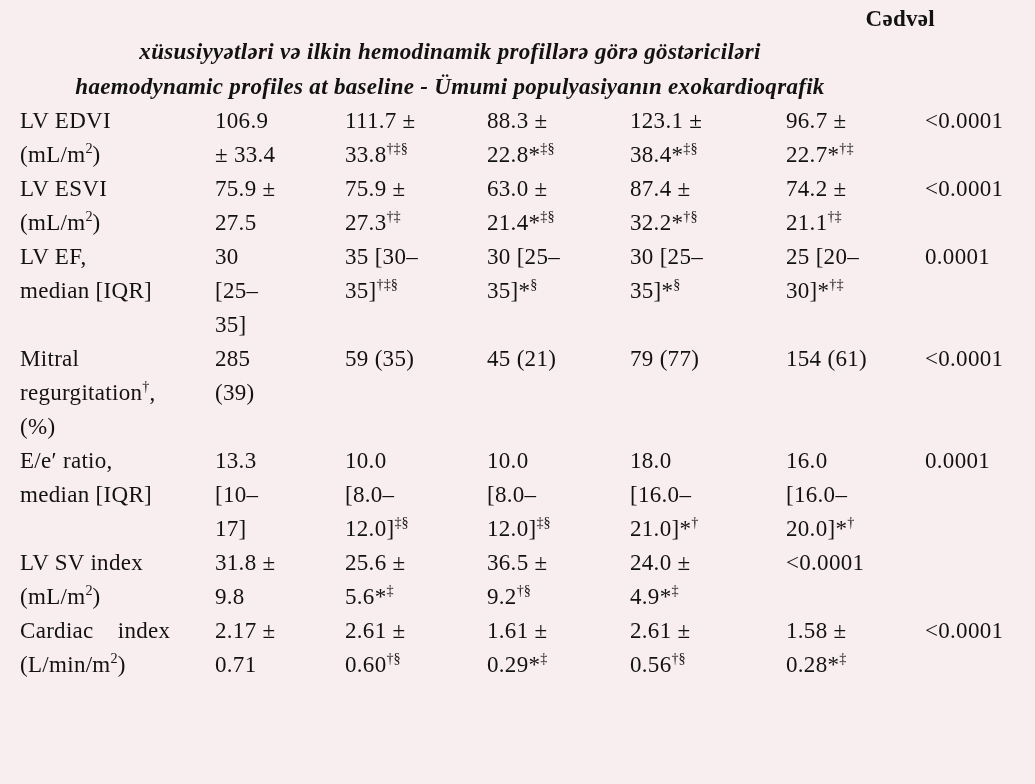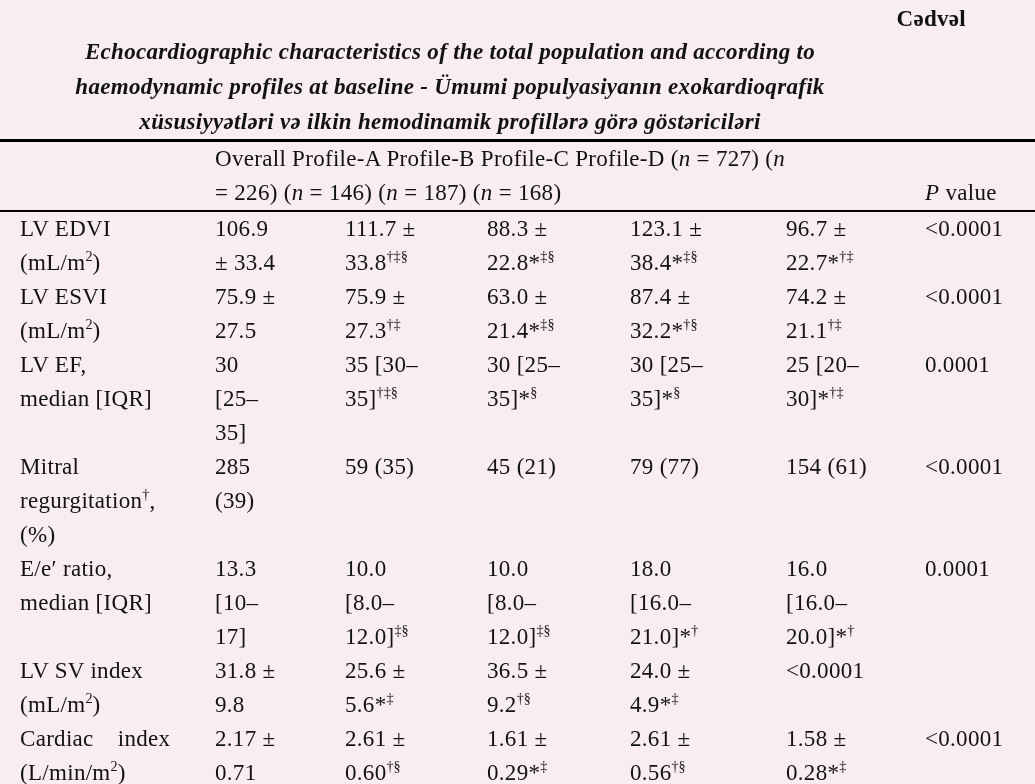--- a/index.html
+++ b/index.html
@@ -9,21 +9,21 @@
     background:var(--bg,#f8edef);
     color:var(--fg,#121212);
     font-family:"Liberation Serif","DejaVu Serif",serif;
     overflow:hidden;
     box-sizing:border-box;
     padding-top:4px;
     letter-spacing:0.3px;
   }
   .caption-label{
     text-align:right;
-    padding-right:69px;
+    padding-right:100px;
     font-weight:bold;
     font-size:23px;
     line-height:30px;
   }
   .title-block{
     width:900px;
     text-align:center;
     font-weight:bold;
     font-style:italic;
     font-size:23px;
@@ -70,29 +70,24 @@
   i{font-style:italic;}
 </style>
 </head>
 <body>
 
 <div class="page" style="--bg: #f8edef; --fg: #121212; --rule: #000000;">
 
   <div class="caption-label">Cədvəl</div>
 
   <div class="title-block">
-    <div class="title-line">Echocardiographic characteristics of the total population and according to</div>
+    <div class="title-line">xüsusiyyətləri və ilkin hemodinamik profillərə görə göstəriciləri</div>
     <div class="title-line">haemodynamic profiles at baseline - Ümumi populyasiyanın exokardioqrafik</div>
-    <div class="title-line">xüsusiyyətləri və ilkin hemodinamik profillərə görə göstəriciləri</div>
   </div>
 
-  <div class="thead">
-    <div class="header-group">Overall Profile-A Profile-B Profile-C Profile-D (<i>n</i> = 727) (<i>n</i><br>= 226) (<i>n</i> = 146) (<i>n</i> = 187) (<i>n</i> = 168)</div>
-    <div class="header-p"><i>P</i> value</div>
-  </div>
 
   <div class="tbody" id="table-body">
       <div class="trow">
         <div class="tcell col0">LV EDVI<br>(mL/m<sup>2</sup>)</div>
         <div class="tcell col1">106.9<br>± 33.4</div>
         <div class="tcell col2">111.7 ±<br>33.8<sup>†‡§</sup></div>
         <div class="tcell col3">88.3 ±<br>22.8*<sup>‡§</sup></div>
         <div class="tcell col4">123.1 ±<br>38.4*<sup>‡§</sup></div>
         <div class="tcell col5">96.7 ±<br>22.7*<sup>†‡</sup></div>
         <div class="tcell col6">&lt;0.0001</div>

